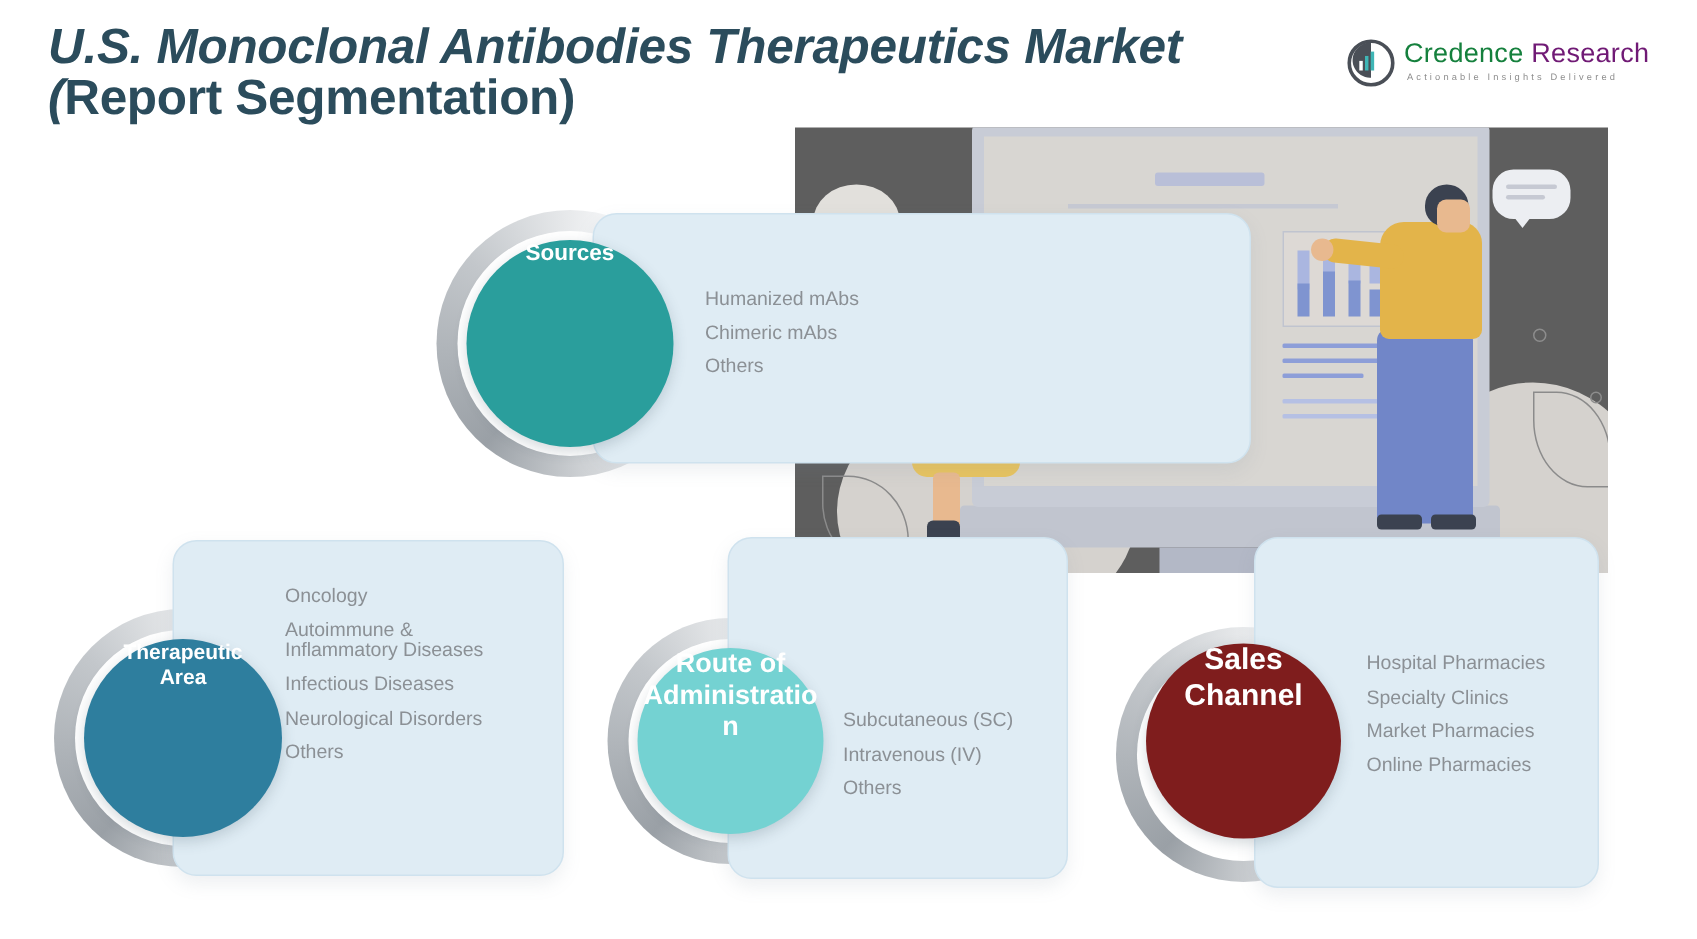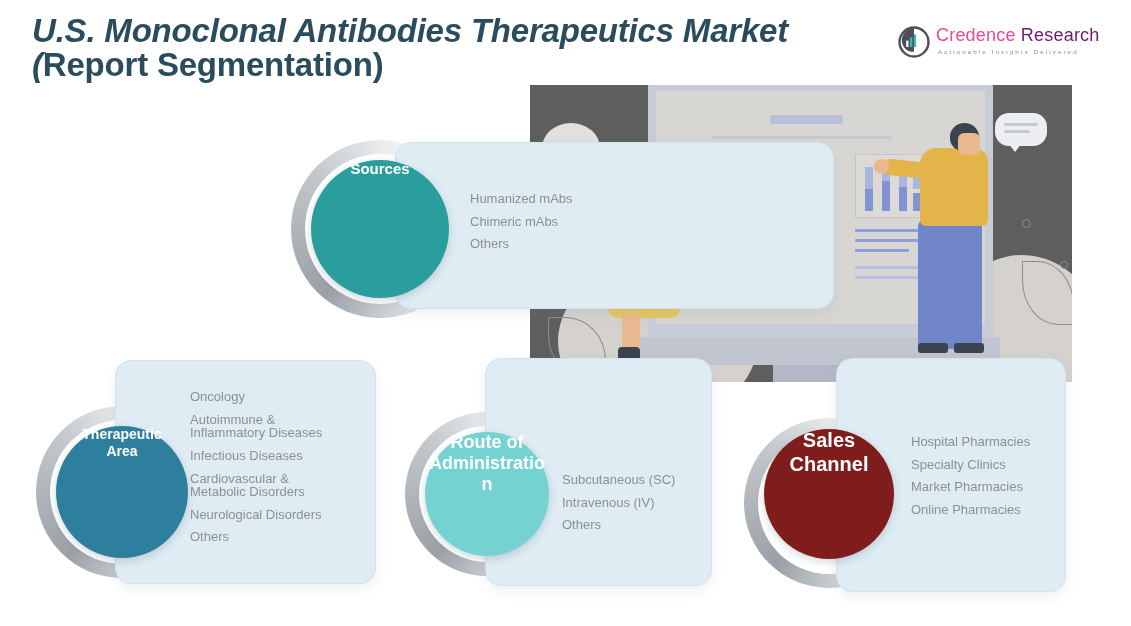--- a/index.html
+++ b/index.html
@@ -17,21 +17,21 @@
     position:absolute;left:32px;top:14px;width:860px;
     font-size:33px;line-height:34px;font-weight:bold;font-style:italic;
     color:#2b4c5c;letter-spacing:-0.2px;
   }
   .title .plain{font-style:normal;}
 
   
   .logo{position:absolute;left:898px;top:24px;width:196px;height:40px;}
   .logo-mark{position:absolute;left:0;top:2px;width:32px;height:32px;}
   .logo-word{position:absolute;left:38px;top:1px;font-size:18px;letter-spacing:.2px;white-space:nowrap;}
-  .logo-word .c{color:#ec4899;margin-top:40px;}
+  .logo-word .c{color:#15803d;margin-top:40px;}
   .logo-word .r{color:#701a75;}
   .logo-tag{position:absolute;left:40px;top:24px;font-size:6.2px;color:#8d8d8d;letter-spacing:2.1px;white-space:nowrap;}
 
   
   .illus{position:absolute;left:530px;top:85px;width:542px;height:297px;
          background:#5e5e5e;overflow:hidden;}
   .il-ellipse{position:absolute;border-radius:50%;}
   .screen-outer{position:absolute;left:118px;top:-2px;width:345px;height:255px;background:#c8ccd6;border-radius:4px;}
   .screen-inner{position:absolute;left:126px;top:6px;width:329px;height:233px;background:#d8d6d2;}
   .screen-base{position:absolute;left:110px;top:252px;width:360px;height:28px;background:#c1c5cf;border-radius:3px;}
@@ -188,24 +188,20 @@
         <span class="ln">Oncology</span>
       </div>
       <div class="item">
         <span class="ln">Autoimmune &amp;</span>
         <span class="ln">Inflammatory Diseases</span>
       </div>
       <div class="item">
         <span class="ln">Infectious Diseases</span>
       </div>
       <div class="item">
-        <span class="ln">Cardiovascular &amp;</span>
-        <span class="ln">Metabolic Disorders</span>
-      </div>
-      <div class="item">
         <span class="ln">Neurological Disorders</span>
       </div>
       <div class="item">
         <span class="ln">Others</span>
       </div>
     </div>
   </div>
 
   <div class="seg">
     <div class="ring" style="left:405px;top:412px;width:164px;height:164px;"></div>

